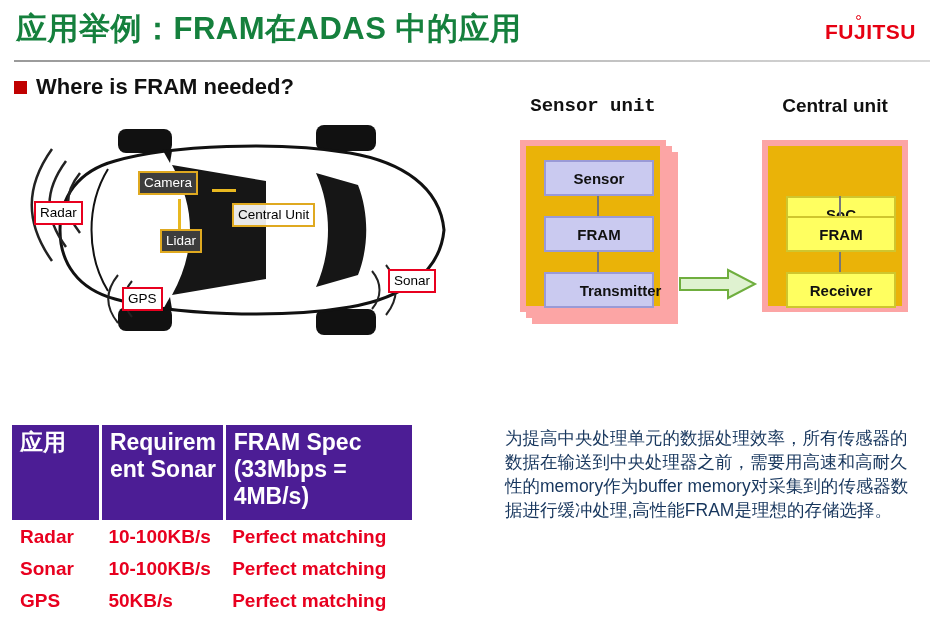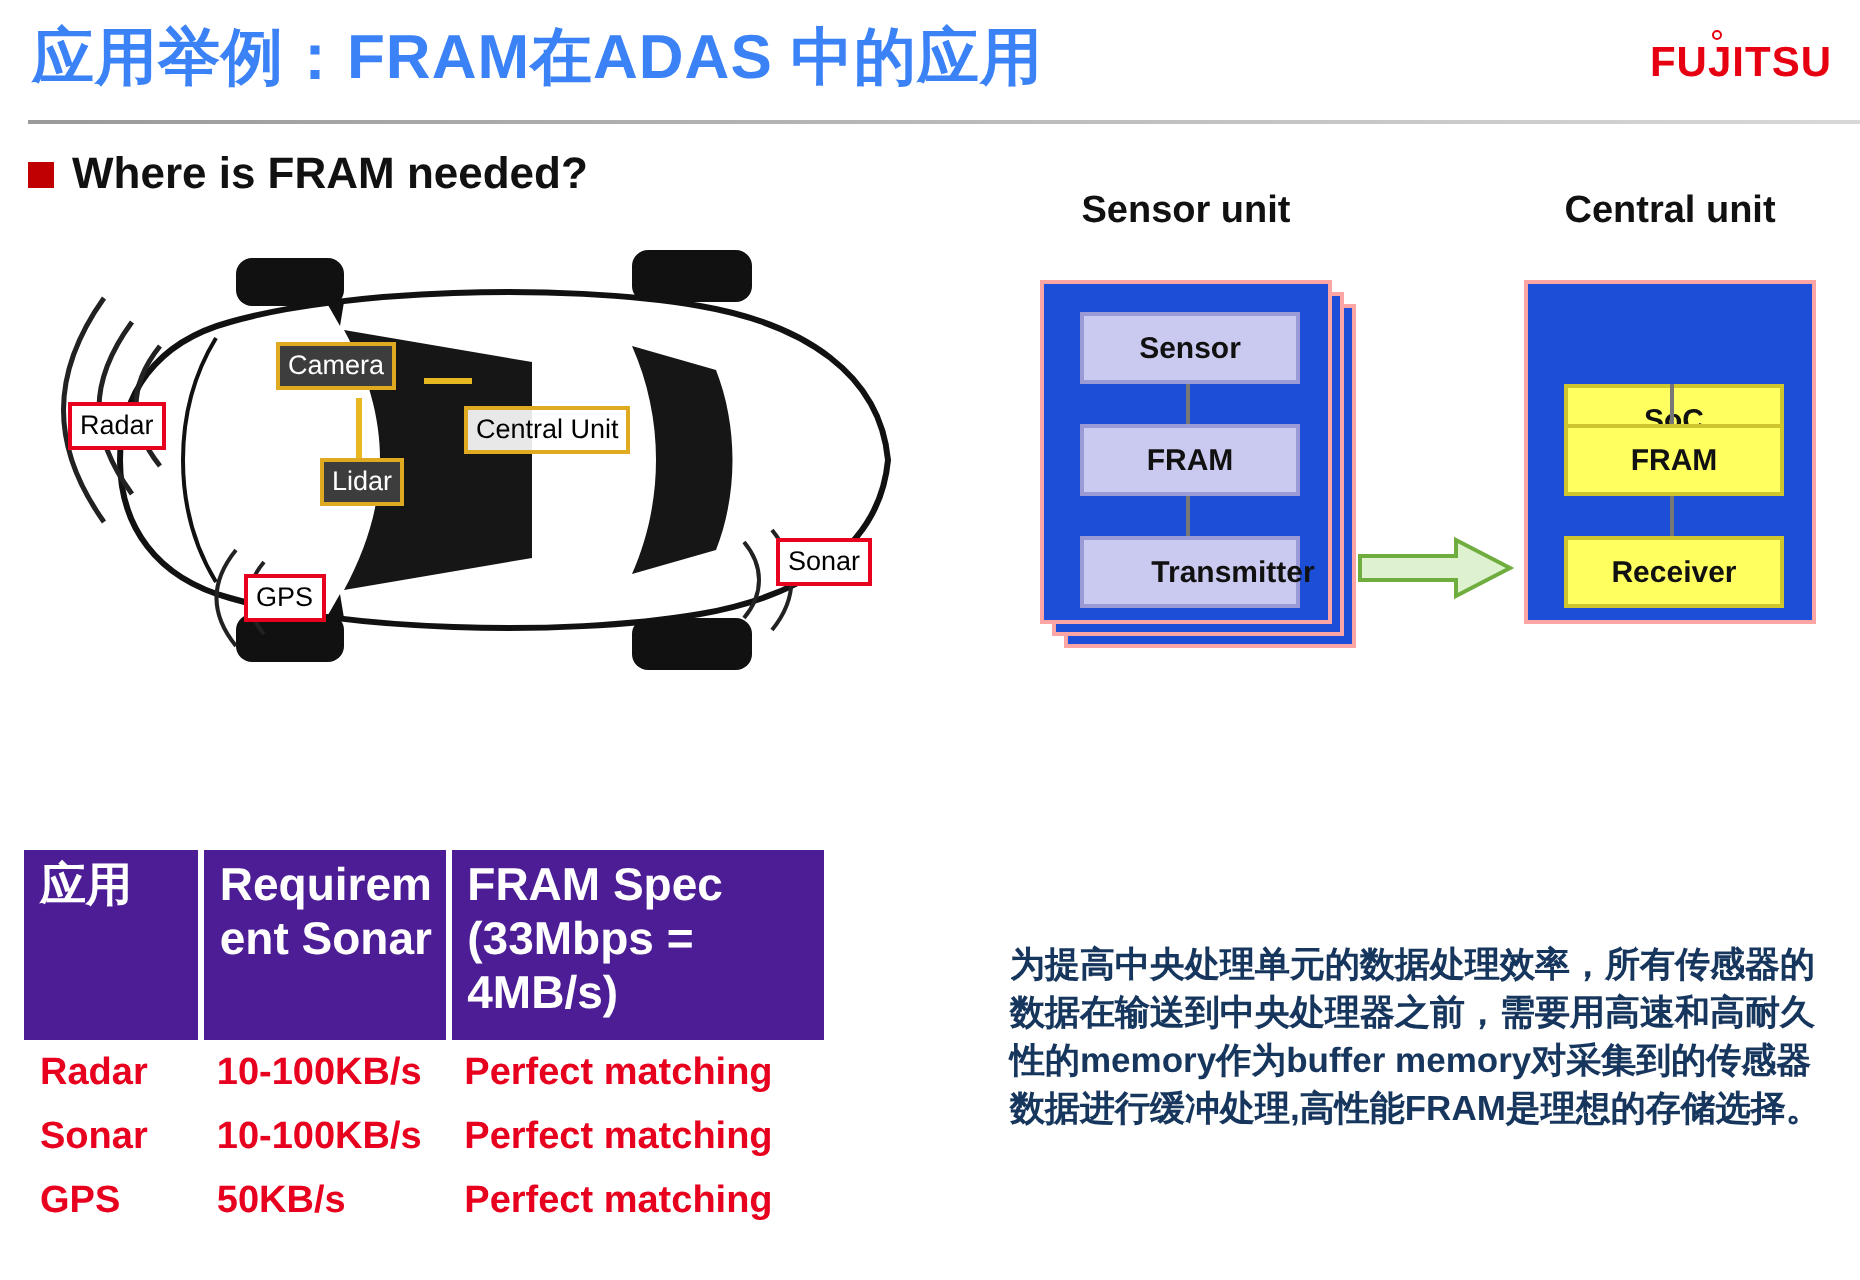--- a/index.html
+++ b/index.html
@@ -4,57 +4,57 @@
 <style>
   * { margin:0; padding:0; box-sizing:border-box; }
   html,body { width:930px; height:640px; }
   body {
     font-family:"Liberation Sans", sans-serif;
     background:#ffffff; position:relative; overflow:hidden;
   }
   .abs { position:absolute; }
 
   
-  .slide-title { left:16px; top:8px; font-size:31px; font-weight:bold; color:#3b82f6; letter-spacing:0.5px; }
+  .slide-title { left:16px; top:8px; font-size:31px; font-weight:bold; color:#15803d; letter-spacing:0.5px; }
   .logo { right:14px; top:20px; font-size:21px; font-weight:800; color:#e60012; letter-spacing:0.5px; }
   .logo-dot { position:absolute; left:31px; top:-5px; width:5px; height:5px; border:1.5px solid #e60012; border-radius:50%; }
   .divider { left:14px; top:60px; width:916px; height:2px; background:linear-gradient(to right,#9a9a9a,#d8d8d8); }
 
   
   .section-row { left:14px; top:74px; display:flex; align-items:center; }
   .bullet { width:13px; height:13px; background:#c00000; margin-right:9px; }
   .section-heading { font-size:22px; font-weight:600; color:#111; }
 
   
   .car-wrap { left:20px; top:105px; width:450px; height:250px; }
   .car-lbl { position:absolute; font-size:13.5px; line-height:1.2; padding:2px 4px; border:2px solid; white-space:nowrap; }
   .lbl-red { border-color:#e8001f; background:#ffffff; color:#000; }
   .lbl-dark { border-color:#dfa920; background:#3d3d3d; color:#fff; }
   .lbl-gold { border-color:#dfa920; background:rgba(255,255,255,0.9); color:#000; }
   .gold-line { position:absolute; background:#e8b820; }
 
   
   .unit-label { font-size:19px; font-weight:bold; color:#111; width:150px; text-align:center; }
-  .card { position:absolute; width:146px; height:172px; background:#1d4ed8; border:2px solid #fca5a5; }
+  .card { position:absolute; width:146px; height:172px; background:#eab308; border:6px solid #fca5a5; }
   .unit-box { position:absolute; left:18px; width:110px; height:36px; display:flex; align-items:center; justify-content:center;
               font-size:15px; font-weight:bold; color:#111; border:2px solid; }
   .box-lavender { background:#cacaf0; border-color:#9a9ad6; }
   .box-yellow { background:#ffff60; border-color:#cfc62e; }
   .connector { position:absolute; left:71px; width:2px; height:20px; background:#777; }
 
   
   .spec-table { left:12px; top:425px; border-collapse:collapse; table-layout:fixed; width:400px; }
   .spec-table col.c1 { width:80px; } .spec-table col.c2 { width:112px; } .spec-table col.c3 { width:170px; }
   .spec-table th { background:#4c1d95; color:#ffffff; font-size:23px; font-weight:bold; text-align:left;
                    vertical-align:top; padding:4px 6px 10px 8px; overflow-wrap:anywhere; line-height:1.18; }
   .spec-table th + th { border-left:3px solid #ffffff; }
   .spec-table td { color:#e8001f; font-size:19px; font-weight:bold; padding:6px 6px 4px 8px; white-space:nowrap; }
 
   
-  .note { left:505px; top:426px; width:415px; font-size:17.5px; font-weight:bold; color:#17365d; line-height:1.38;margin-top:44px; }
+  .note { left:505px; top:426px; width:415px; font-size:17.5px; font-weight:normal; color:#17365d; line-height:1.38; }
 </style>
 </head>
 <body>
 
 <h1 class="abs slide-title">应用举例：FRAM在ADAS 中的应用</h1>
 <div class="abs logo">
   <span>FUJITSU</span>
   <span class="logo-dot"></span>
 </div>
 <div class="abs divider"></div>
@@ -89,21 +89,21 @@
   <div class="gold-line" style="left:158px; top:94px; width:3px; height:32px;"></div>
 
   <div class="car-lbl lbl-red" style="left:14px;  top:96px;">Radar</div>
   <div class="car-lbl lbl-dark" style="left:118px; top:66px;">Camera</div>
   <div class="car-lbl lbl-gold" style="left:212px; top:98px;">Central Unit</div>
   <div class="car-lbl lbl-dark" style="left:140px; top:124px;">Lidar</div>
   <div class="car-lbl lbl-red" style="left:102px; top:182px;">GPS</div>
   <div class="car-lbl lbl-red" style="left:368px; top:164px;">Sonar</div>
 </div>
 
-<div class="abs unit-label" style="left:518px; top:95px;">Sensor unit</div>
+<div class="abs unit-label" style="left:518px; top:95px;font-family:Liberation Mono, monospace;">Sensor unit</div>
 <div class="abs" style="left:520px; top:140px; width:170px; height:200px;">
   <div class="card" style="left:12px; top:12px; z-index:0;"></div>
   <div class="card" style="left:6px;  top:6px;  z-index:1;"></div>
   <div class="card" style="left:0;    top:0;    z-index:2;">
     <div class="unit-box box-lavender" style="top:14px;">Sensor</div>
     <div class="connector" style="top:50px;"></div>
     <div class="unit-box box-lavender" style="top:70px;">FRAM</div>
     <div class="connector" style="top:106px;"></div>
     <div class="unit-box box-lavender" style="top:126px;padding-left:43px;">Transmitter</div>
   </div>

